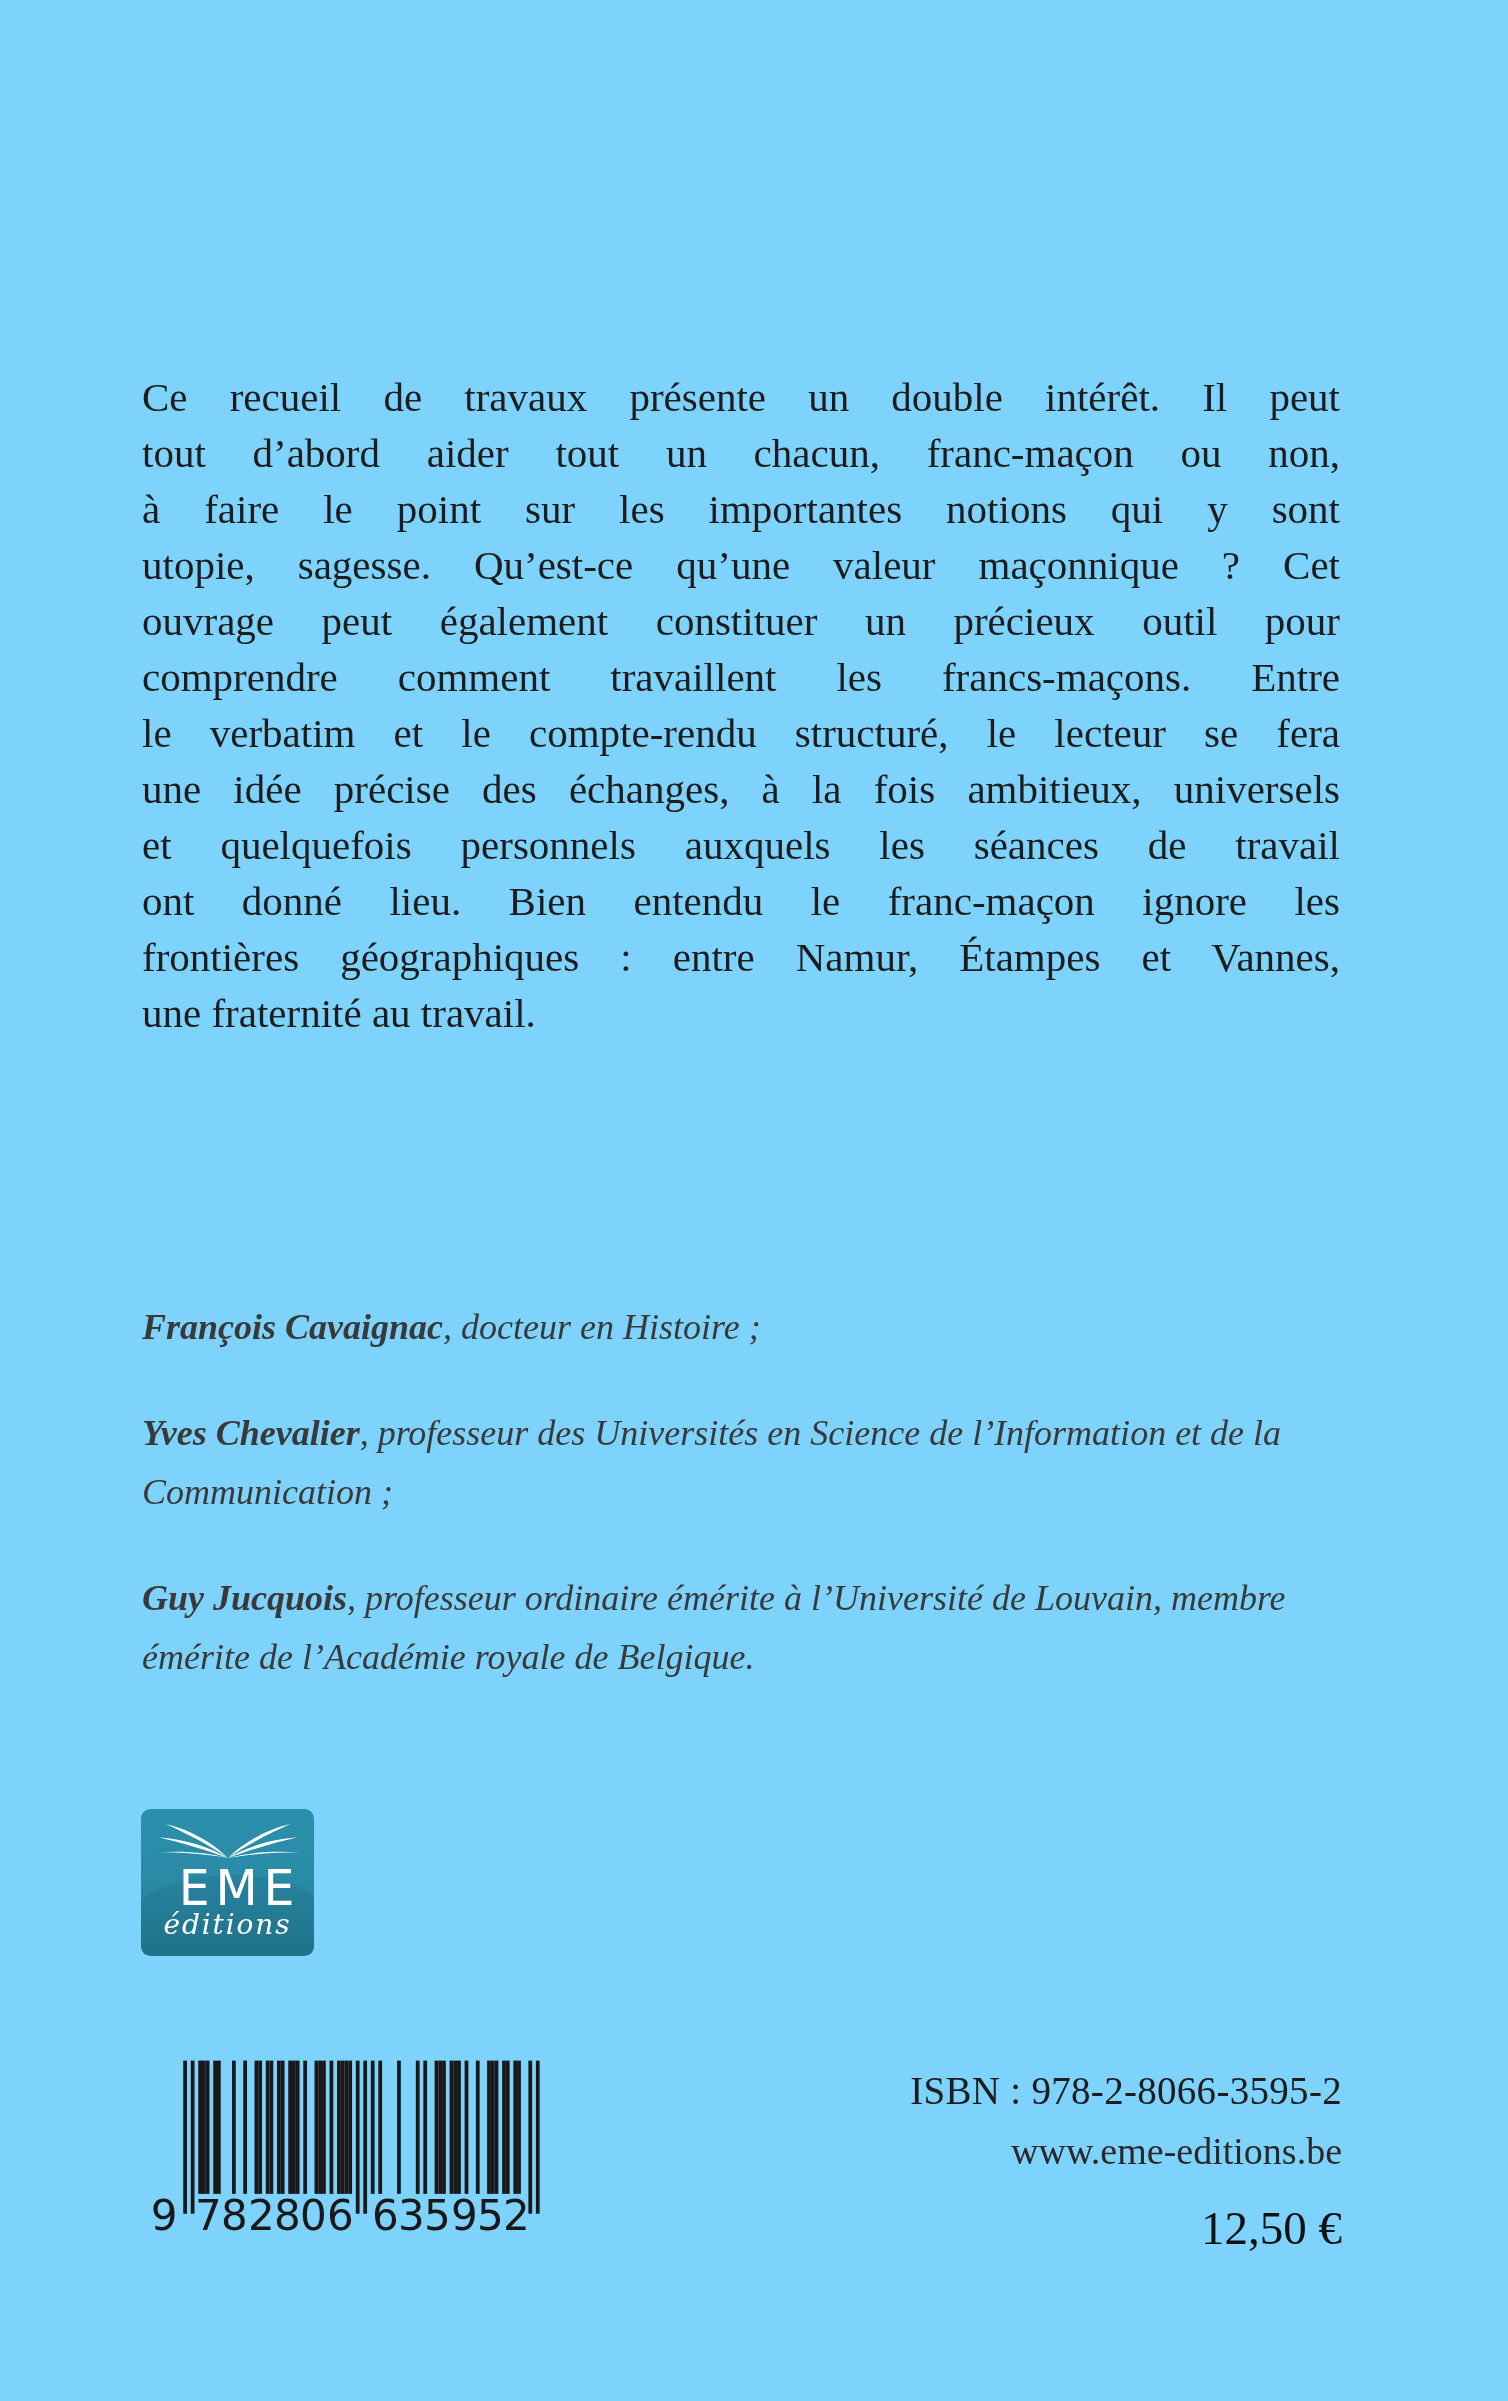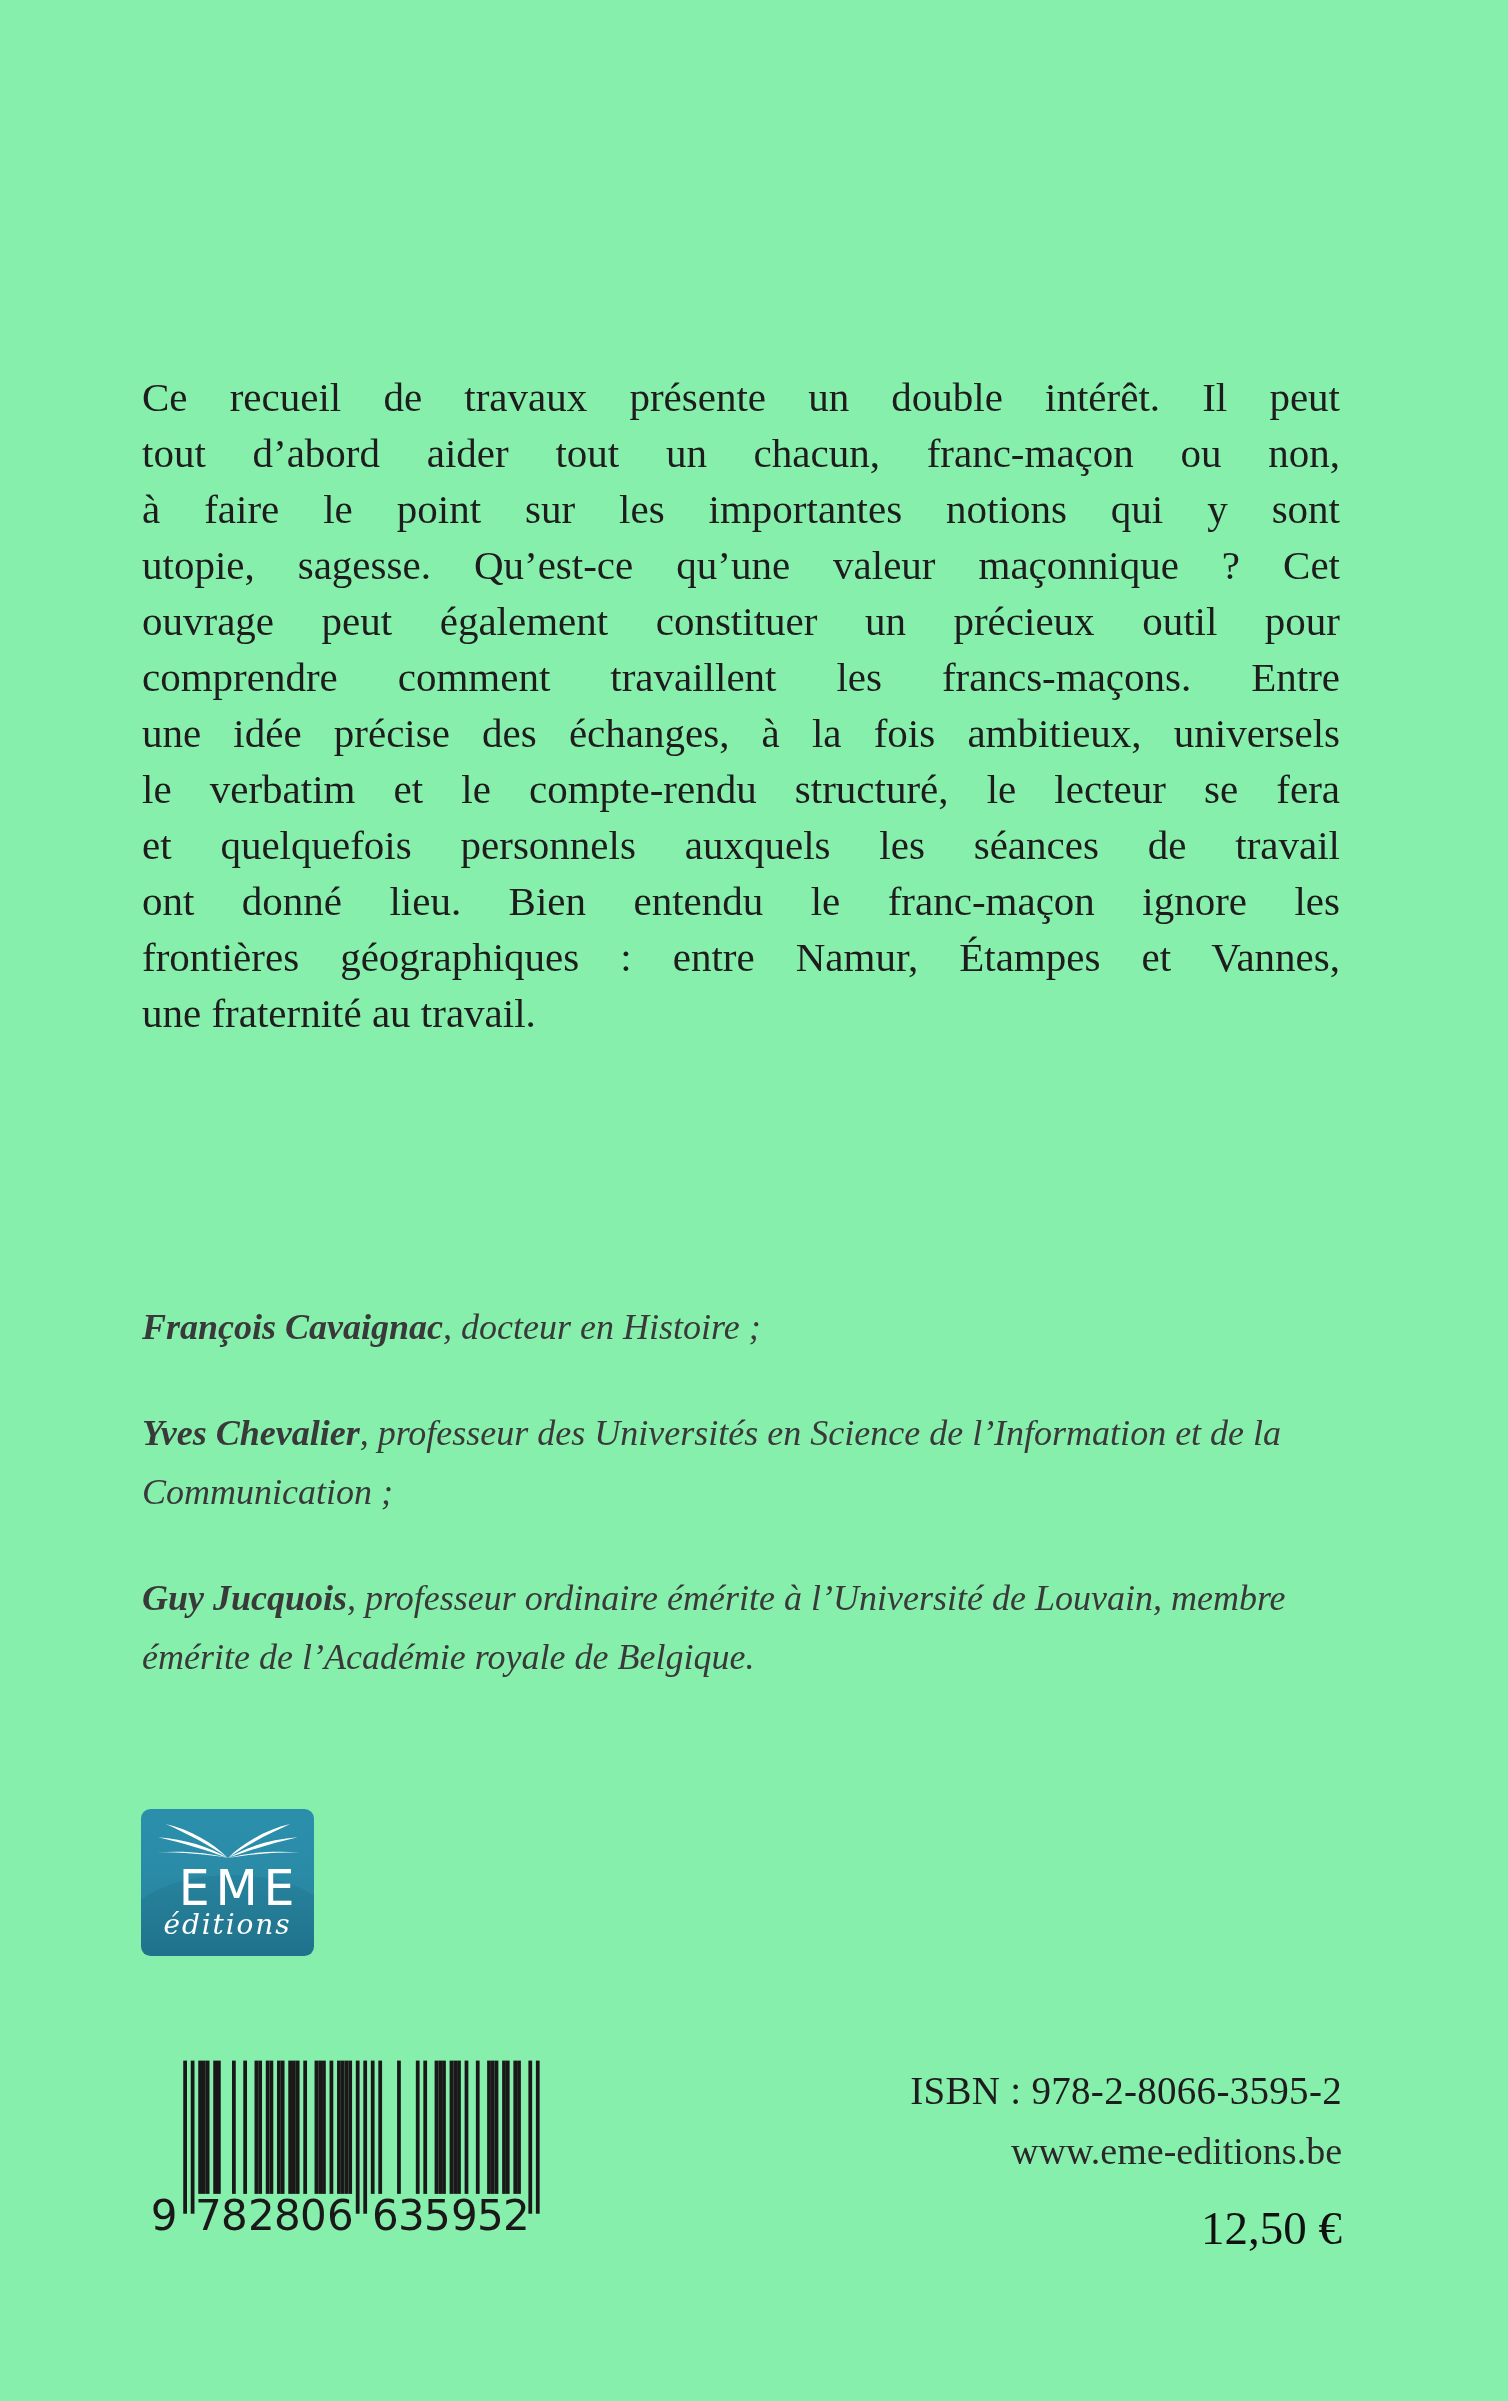--- a/index.html
+++ b/index.html
@@ -1,17 +1,17 @@
 <!DOCTYPE html>
 <html style="font-size:15px"><head>
 <meta charset="utf-8">
 <style>
   html, body { margin: 0; padding: 0; background: #ffffff; }
   body { width: 1508px; height: 2402px; position: relative; overflow: hidden; }
-  .page { position: absolute; left: 0; top: 0; width: 1508px; height: 2402px; background: #86efac; }
+  .page { position: absolute; left: 0; top: 0; width: 1508px; height: 2402px; background: #7dd3fc; }
 
   .blurb { position: absolute; left: 142px; top: 369px; width: 1198px;
            font-family: "Liberation Serif", "DejaVu Serif", serif; font-size: 41px; line-height: 56px;
            color: #1e1c1d; }
   .blurb .line { display: block; text-align: justify; text-align-last: justify; height: 56px; white-space: normal; }
   .blurb .line.last { text-align-last: left; }
 
   .authors { position: absolute; left: 142px; top: 1298px; width: 1211px;
              font-family: "Liberation Serif", "DejaVu Serif", serif; font-style: italic;
              font-size: 36px; line-height: 59px; color: #3a393a; }
@@ -48,22 +48,22 @@
 
 <div class="page">
 
   <div class="blurb">
     <span class="line">Ce recueil de travaux présente un double intérêt. Il peut</span>
     <span class="line">tout d’abord aider tout un chacun, franc-maçon ou non,</span>
     <span class="line">à faire le point sur les importantes notions qui y sont</span>
     <span class="line">utopie, sagesse. Qu’est-ce qu’une valeur maçonnique ? Cet</span>
     <span class="line">ouvrage peut également constituer un précieux outil pour</span>
     <span class="line">comprendre comment travaillent les francs-maçons. Entre</span>
+    <span class="line">le verbatim et le compte-rendu structuré, le lecteur se fera</span>
     <span class="line">une idée précise des échanges, à la fois ambitieux, universels</span>
-    <span class="line">le verbatim et le compte-rendu structuré, le lecteur se fera</span>
     <span class="line">et quelquefois personnels auxquels les séances de travail</span>
     <span class="line">ont donné lieu. Bien entendu le franc-maçon ignore les</span>
     <span class="line">frontières géographiques : entre Namur, Étampes et Vannes,</span>
     <span class="line last">une fraternité au travail.</span>
   </div>
 
   <div class="authors">
     <p class="author">
       <span class="name">François Cavaignac</span><span class="desc">, docteur en Histoire ;</span>
     </p>

